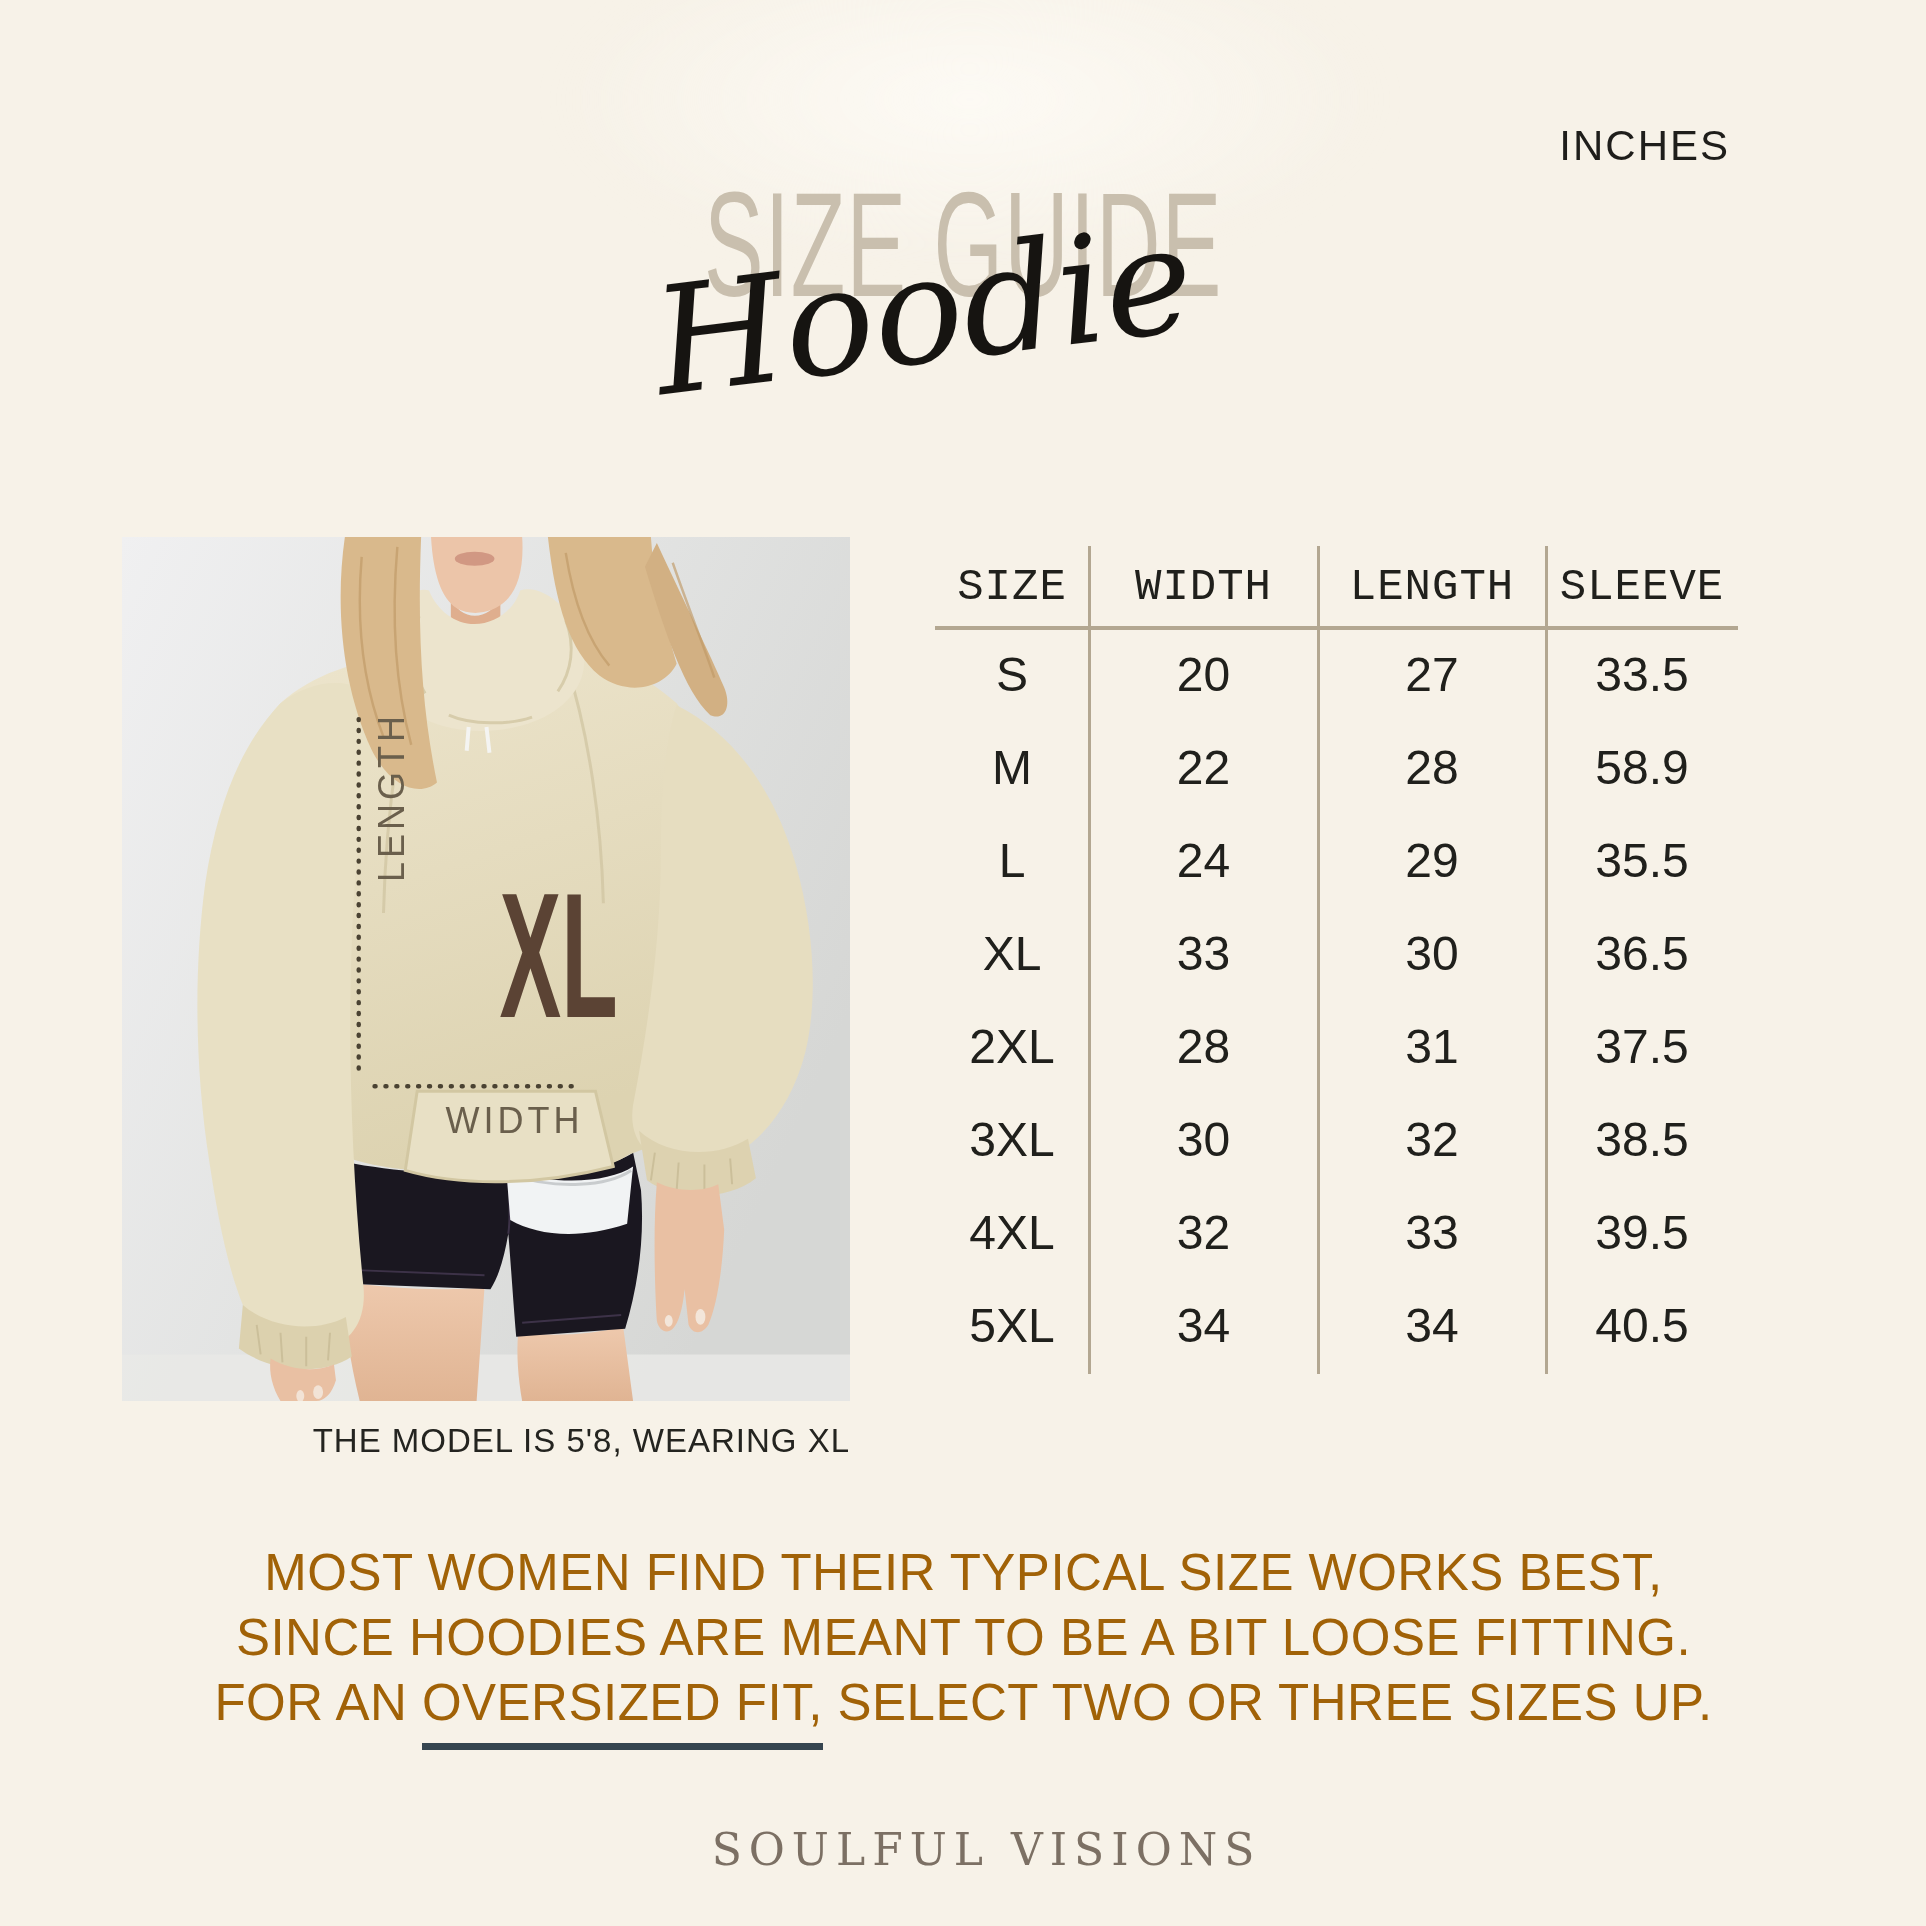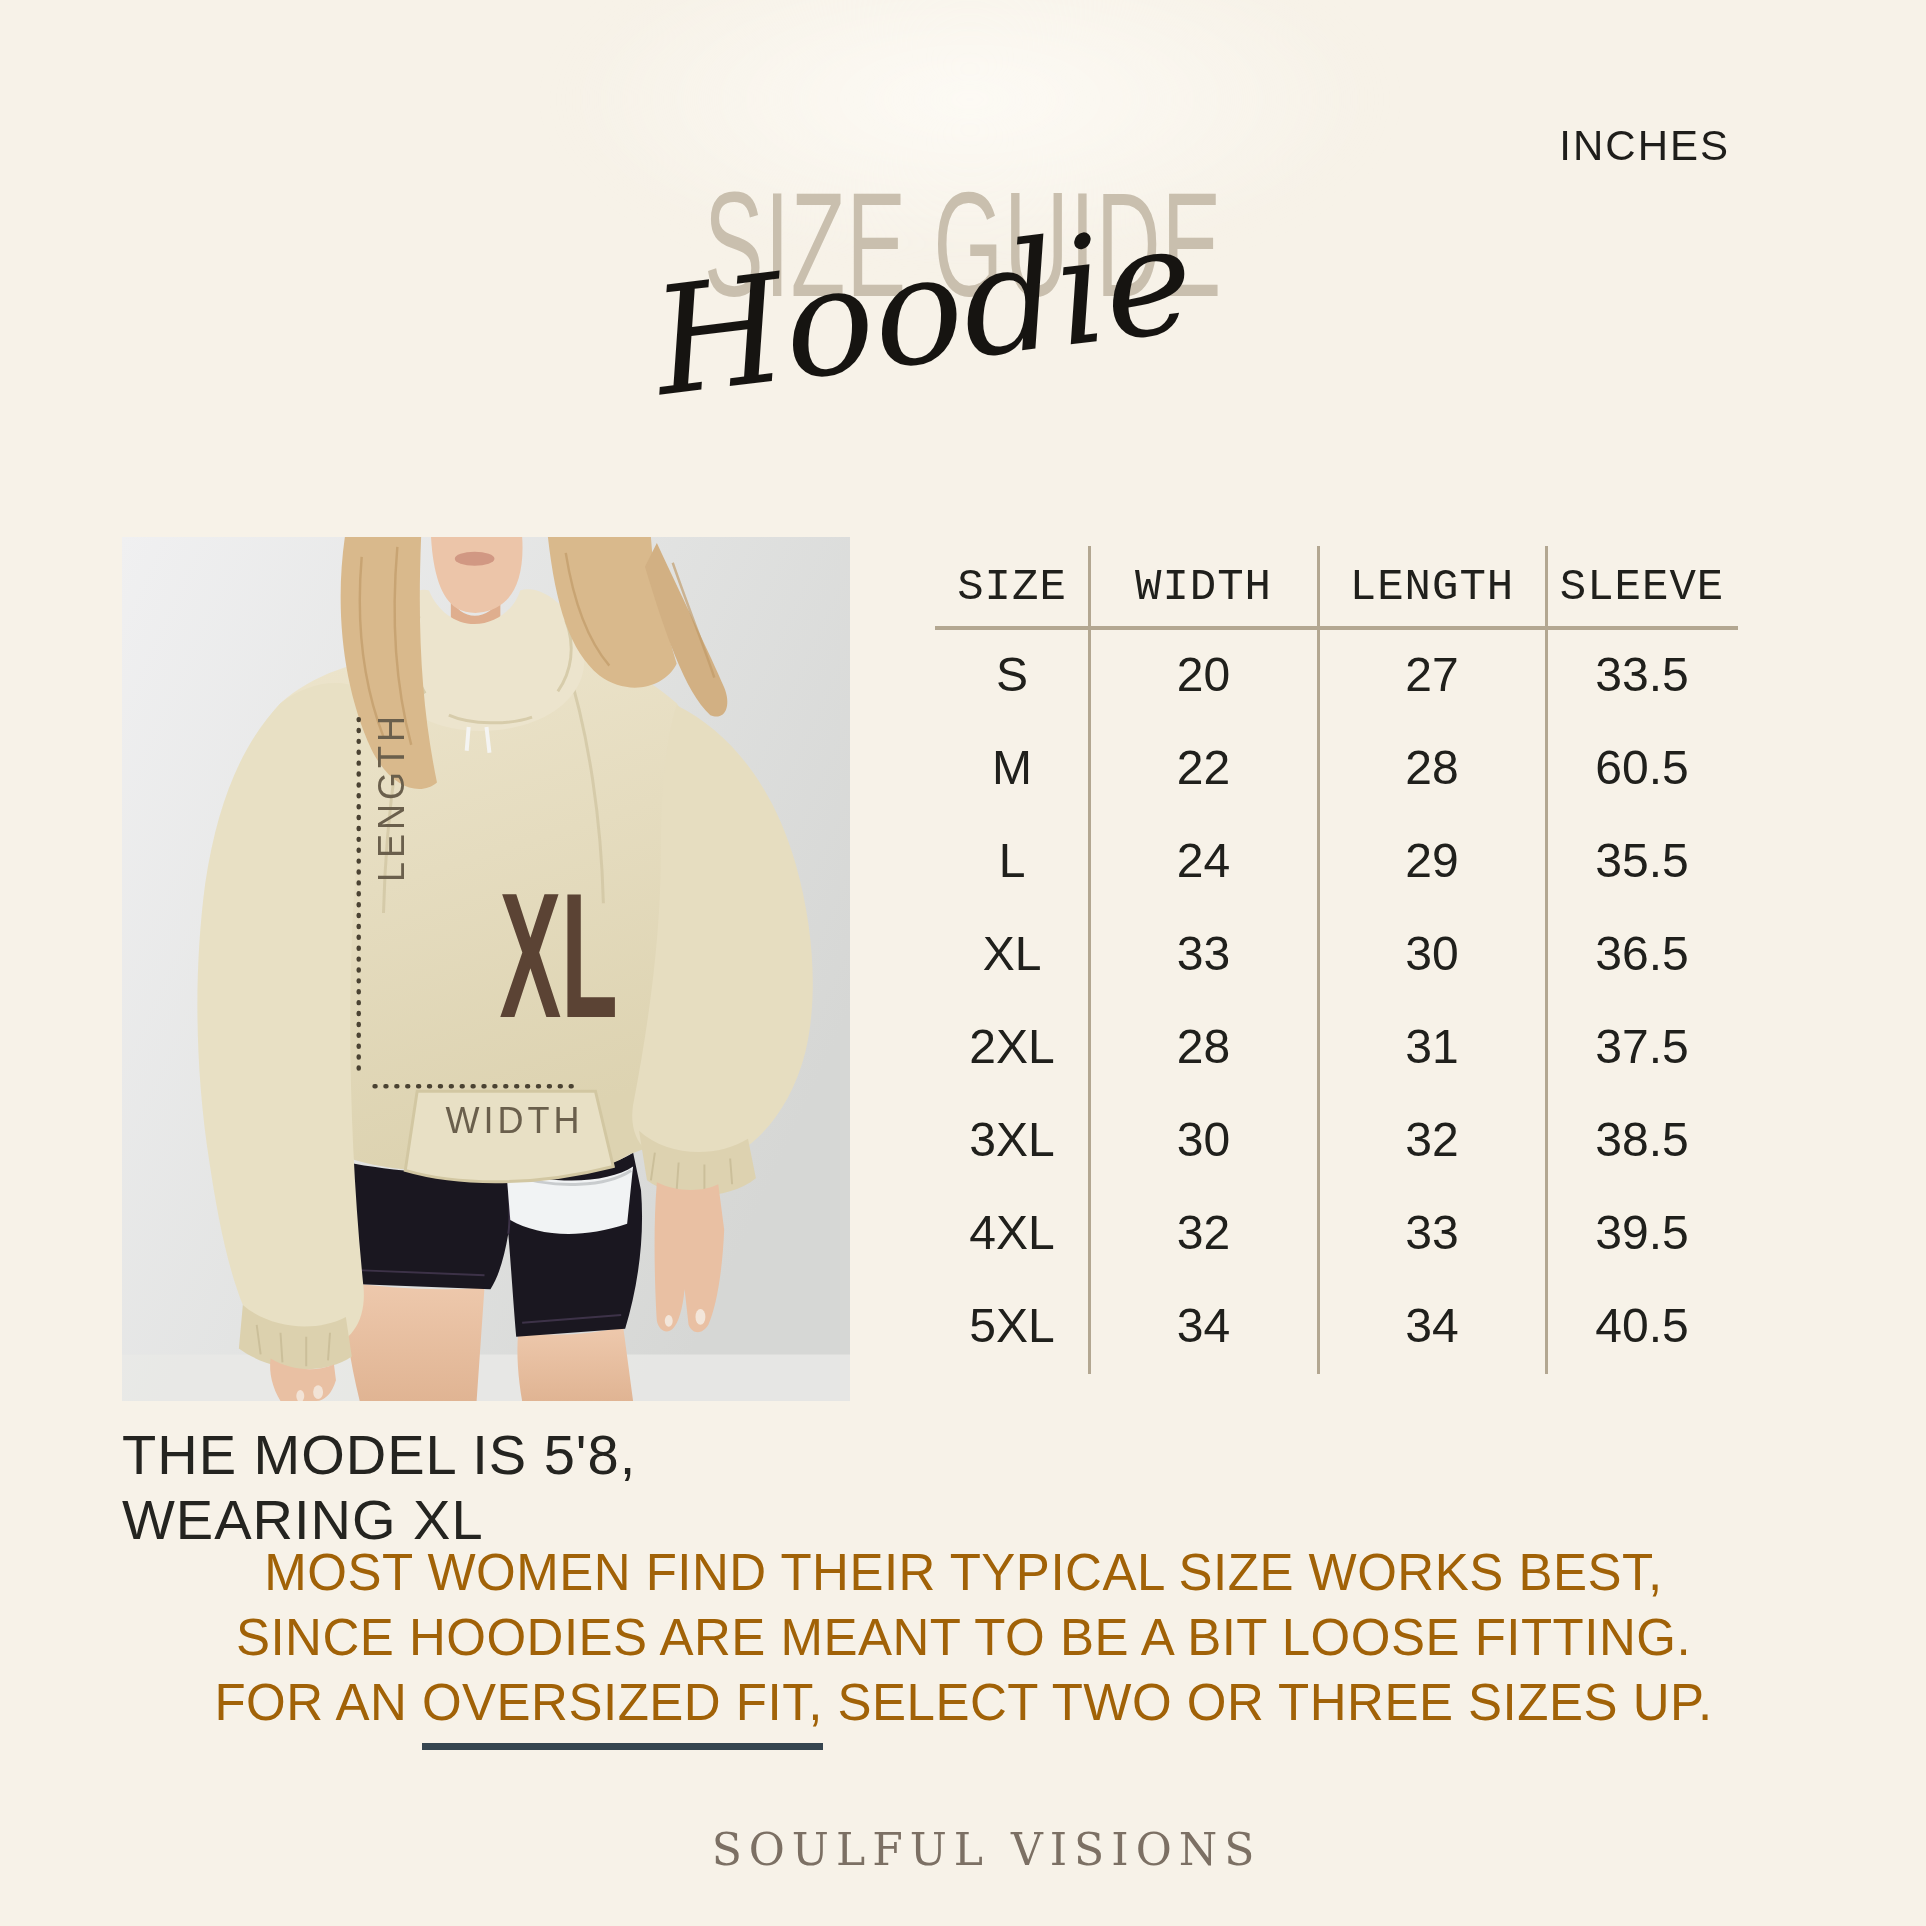--- a/index.html
+++ b/index.html
@@ -41,22 +41,22 @@
   .width-label{
     left:366px;top:1100px;width:297px;text-align:center;
     font-size:36px;letter-spacing:4px;color:#6a5f4c;
   }
   .size-tag{
     left:410px;top:867px;width:297px;text-align:center;line-height:1;
     font-size:178px;font-weight:bold;color:#5b4334;
   }
   .size-tag .squeeze{display:inline-block;transform:scaleX(.52);transform-origin:center;}
   .model-caption{
-    left:122px;top:1422px;width:728px;text-align:left;
-    font-size:56px;letter-spacing:1px;color:#242420;
+    left:122px;top:1422px;width:728px;text-align:right;
+    font-size:33px;letter-spacing:1px;color:#242420;
   }
   
   .size-table{
     left:935px;top:546px;width:803px;height:828px;
     display:grid;grid-template-columns:154px 229px 228px 192px;
     grid-template-rows:82px repeat(8,93px);
   }
   .size-table .cell{
     display:flex;align-items:center;justify-content:center;
     font-size:48px;color:#20201c;
@@ -208,21 +208,21 @@
     <div class="cell hdr">SLEEVE</div>
 
     <div class="cell">S</div>
     <div class="cell">20</div>
     <div class="cell">27</div>
     <div class="cell">33.5</div>
 
     <div class="cell">M</div>
     <div class="cell">22</div>
     <div class="cell">28</div>
-    <div class="cell">60.5</div>
+    <div class="cell">58.9</div>
 
     <div class="cell">L</div>
     <div class="cell">24</div>
     <div class="cell">29</div>
     <div class="cell">35.5</div>
 
     <div class="cell">XL</div>
     <div class="cell">33</div>
     <div class="cell">30</div>
     <div class="cell">36.5</div>

